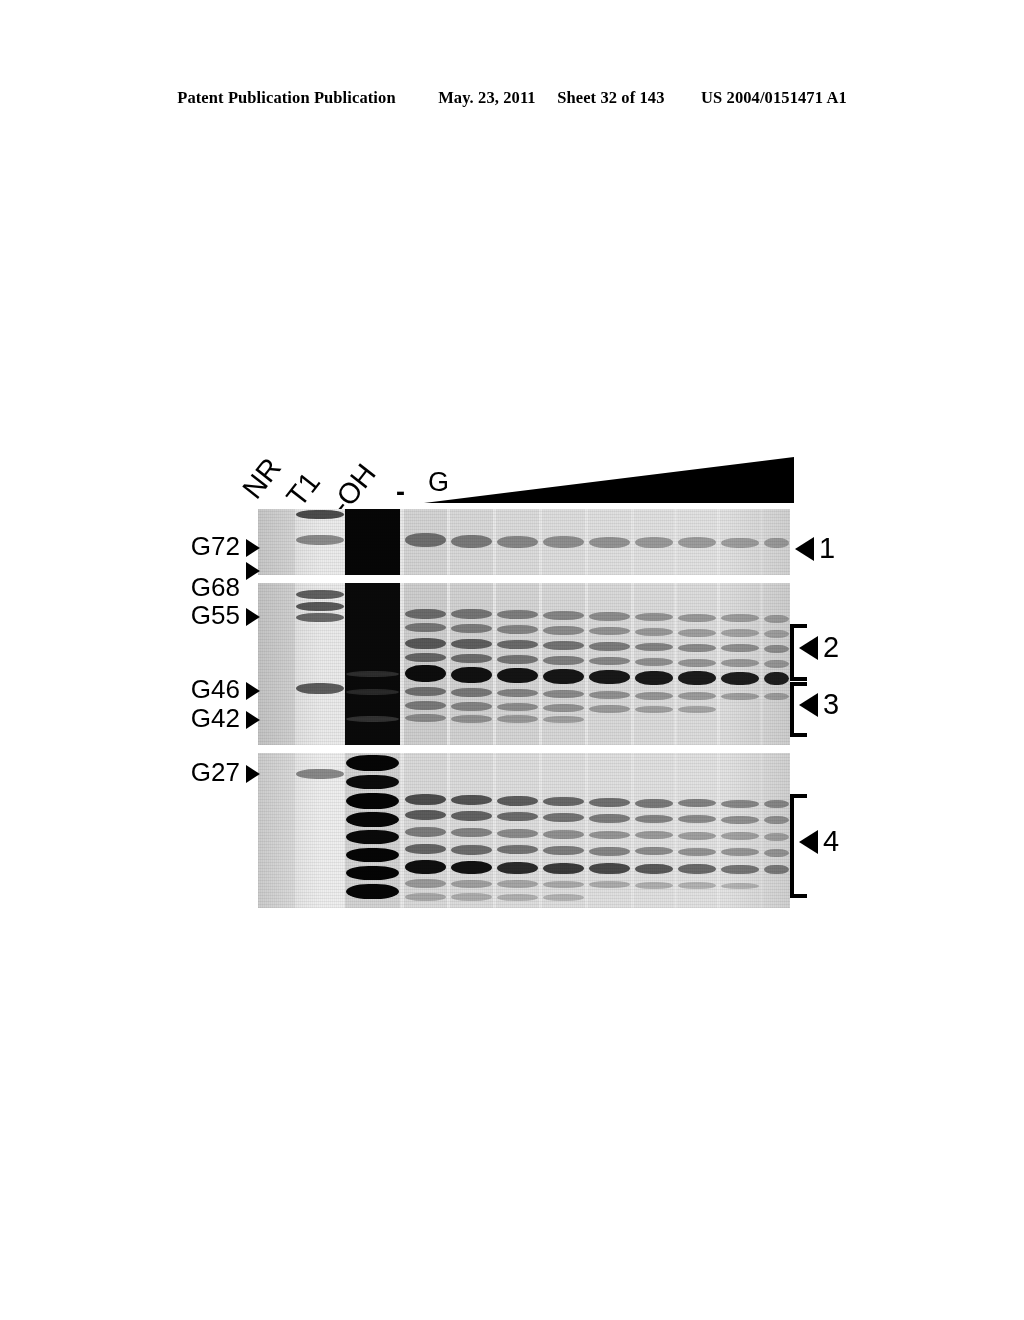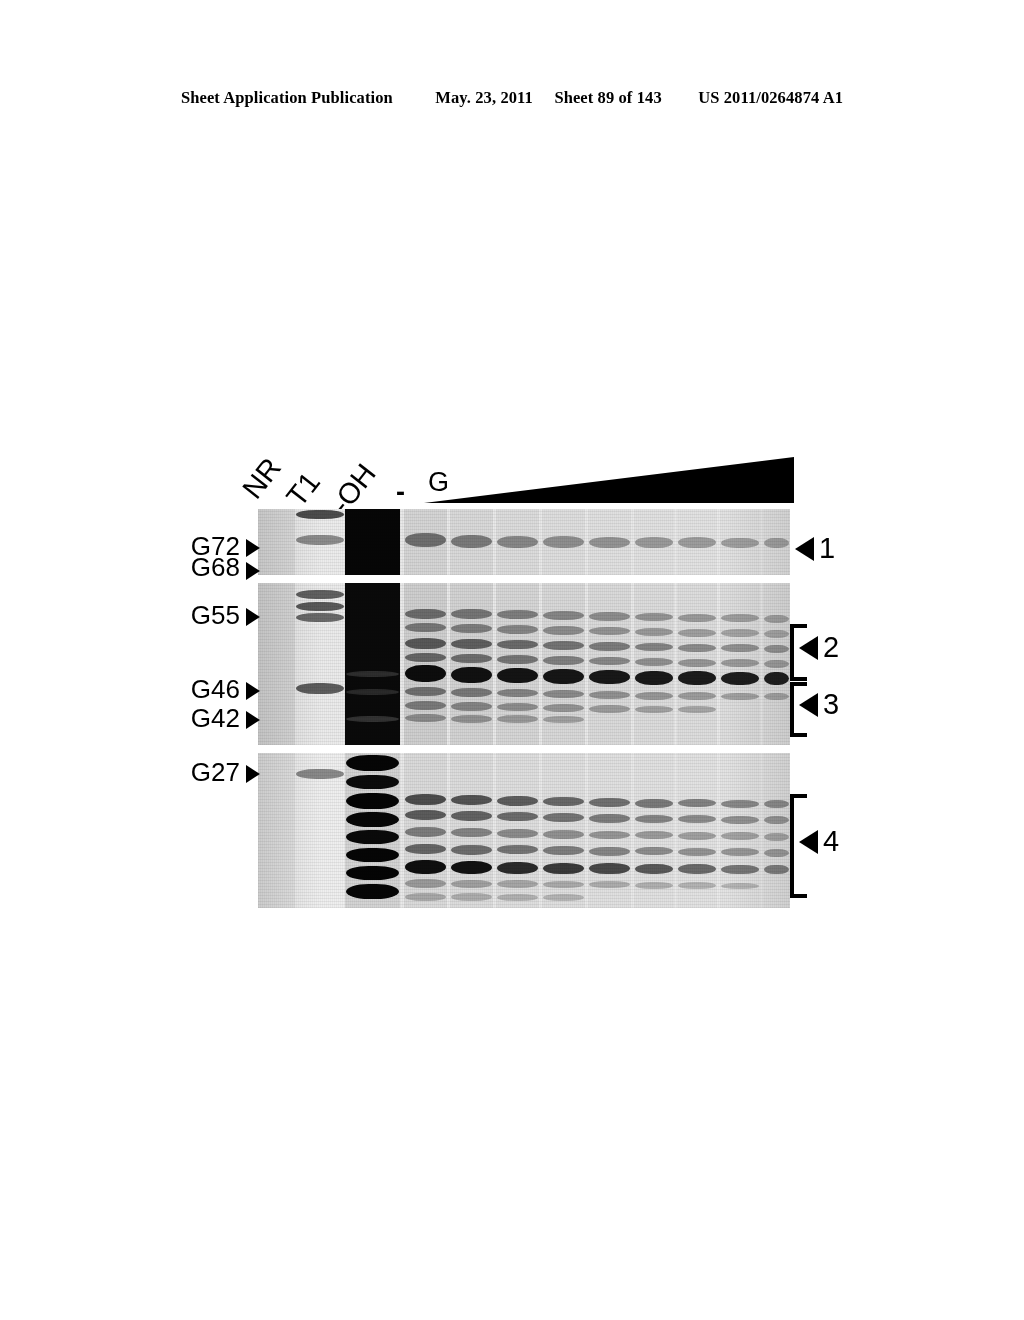--- a/index.html
+++ b/index.html
@@ -154,27 +154,27 @@
     text-align: center;
     font-family: "Liberation Sans", sans-serif;
     font-size: 56px;
     letter-spacing: 1px;
   }
 </style>
 </head>
 <body>
 
 <div class="patent-header">
-  <span class="seg">Sheet Application Publication</span>
+  <span class="seg">Patent Publication Publication</span>
   <span class="gap-lg"></span>
   <span class="seg">May. 23, 2011</span>
   <span class="gap-md"></span>
-  <span class="seg">Sheet 89 of 143</span>
+  <span class="seg">Sheet 32 of 143</span>
   <span class="gap-xl"></span>
-  <span class="seg">US 2011/0264874 A1</span>
+  <span class="seg">US 2004/0151471 A1</span>
 </div>
 
 <div class="figure">
 
   <div class="lane-tag rot" style="left:262px; top:472px;">NR</div>
   <div class="lane-tag rot" style="left:306px; top:480px;">T1</div>
   <div class="lane-tag rot" style="left:350px; top:487px;">-OH</div>
 
   <div class="dash-tag" style="left:396px; top:477px;">-</div>
   <div class="g-tag" style="left:428px; top:467px;">G</div>
@@ -423,21 +423,21 @@
       <div class="band" style="top:96px; height:8px;  background:#9c9c9c;"></div>
       <div class="band" style="top:112px;height:9px;  background:#808080;"></div>
     </div>
     <div class="noise"></div>
     <div class="vignette"></div>
   </div>
 
   <div class="left-label" style="left:120px; top:531px; width:120px;">G72</div>
   <div class="tri-right" style="left:246px; top:539px;"></div>
 
-  <div class="left-label" style="left:120px; top:552px; width:120px;">G68</div>
+  <div class="left-label" style="left:120px; top:572px; width:120px;">G68</div>
   <div class="tri-right" style="left:246px; top:562px;"></div>
 
   <div class="left-label" style="left:120px; top:600px; width:120px;">G55</div>
   <div class="tri-right" style="left:246px; top:608px;"></div>
 
   <div class="left-label" style="left:120px; top:674px; width:120px;">G46</div>
   <div class="tri-right" style="left:246px; top:682px;"></div>
 
   <div class="left-label" style="left:120px; top:703px; width:120px;">G42</div>
   <div class="tri-right" style="left:246px; top:711px;"></div>

